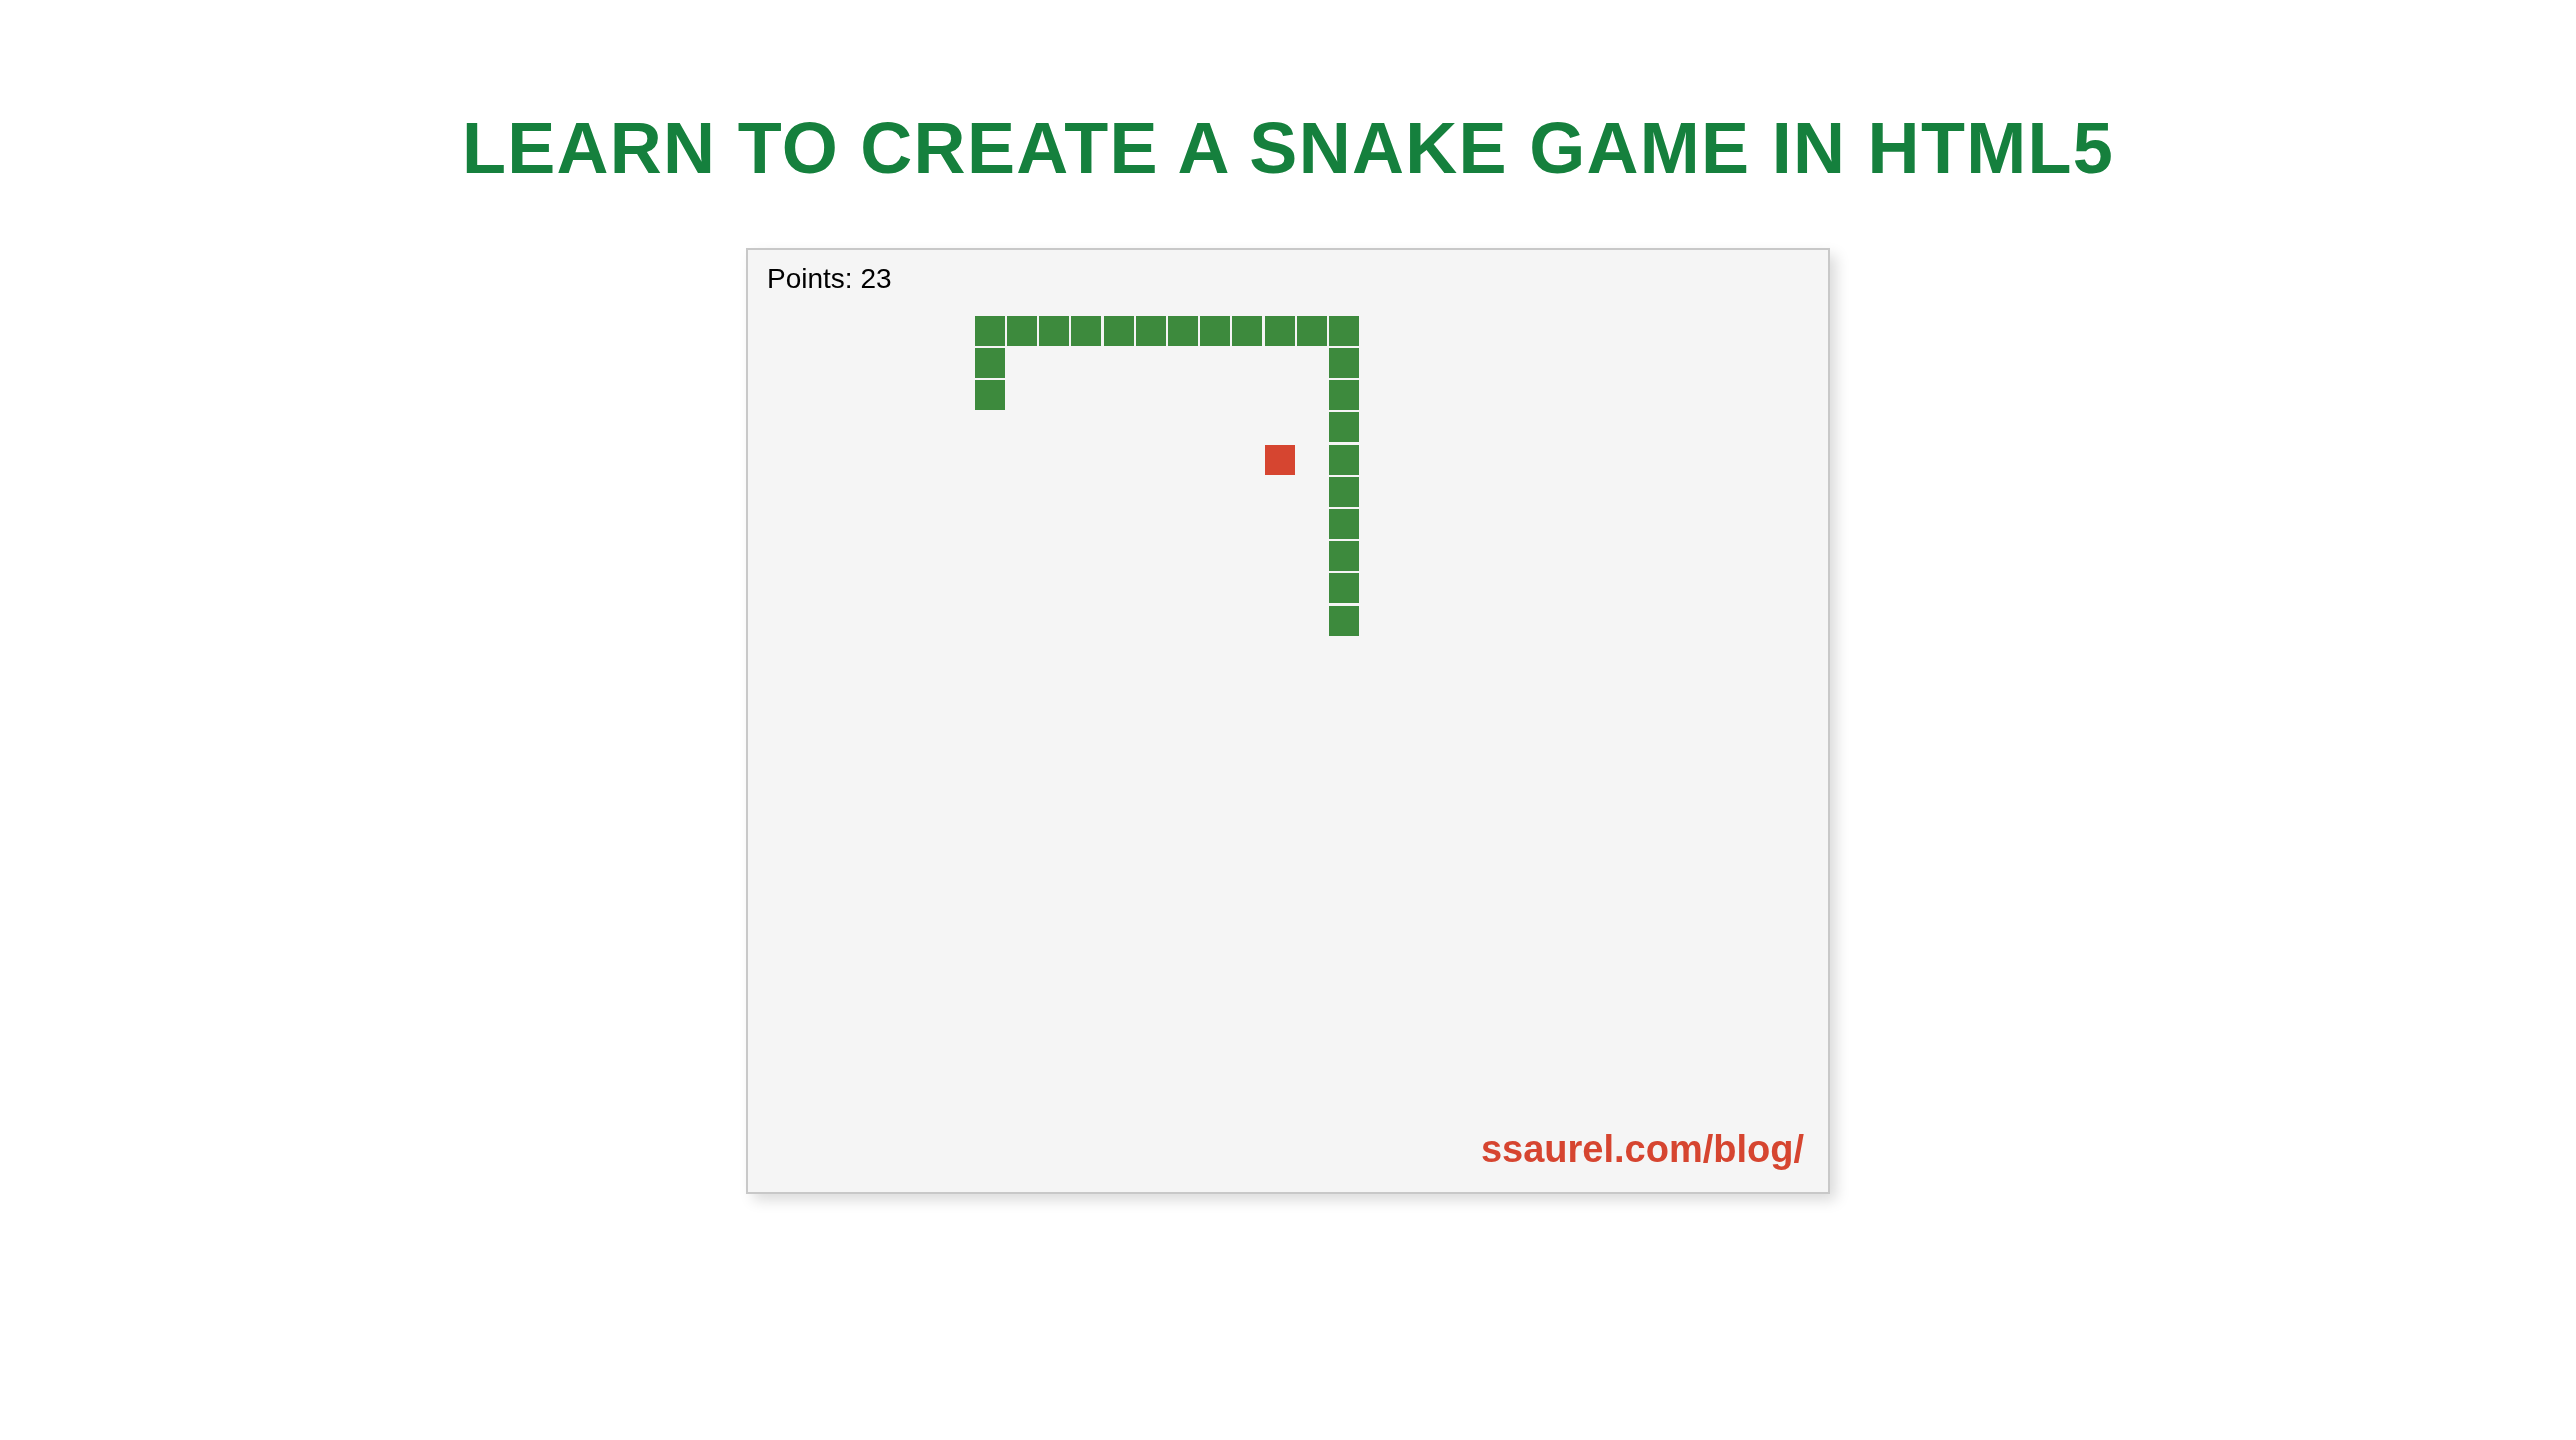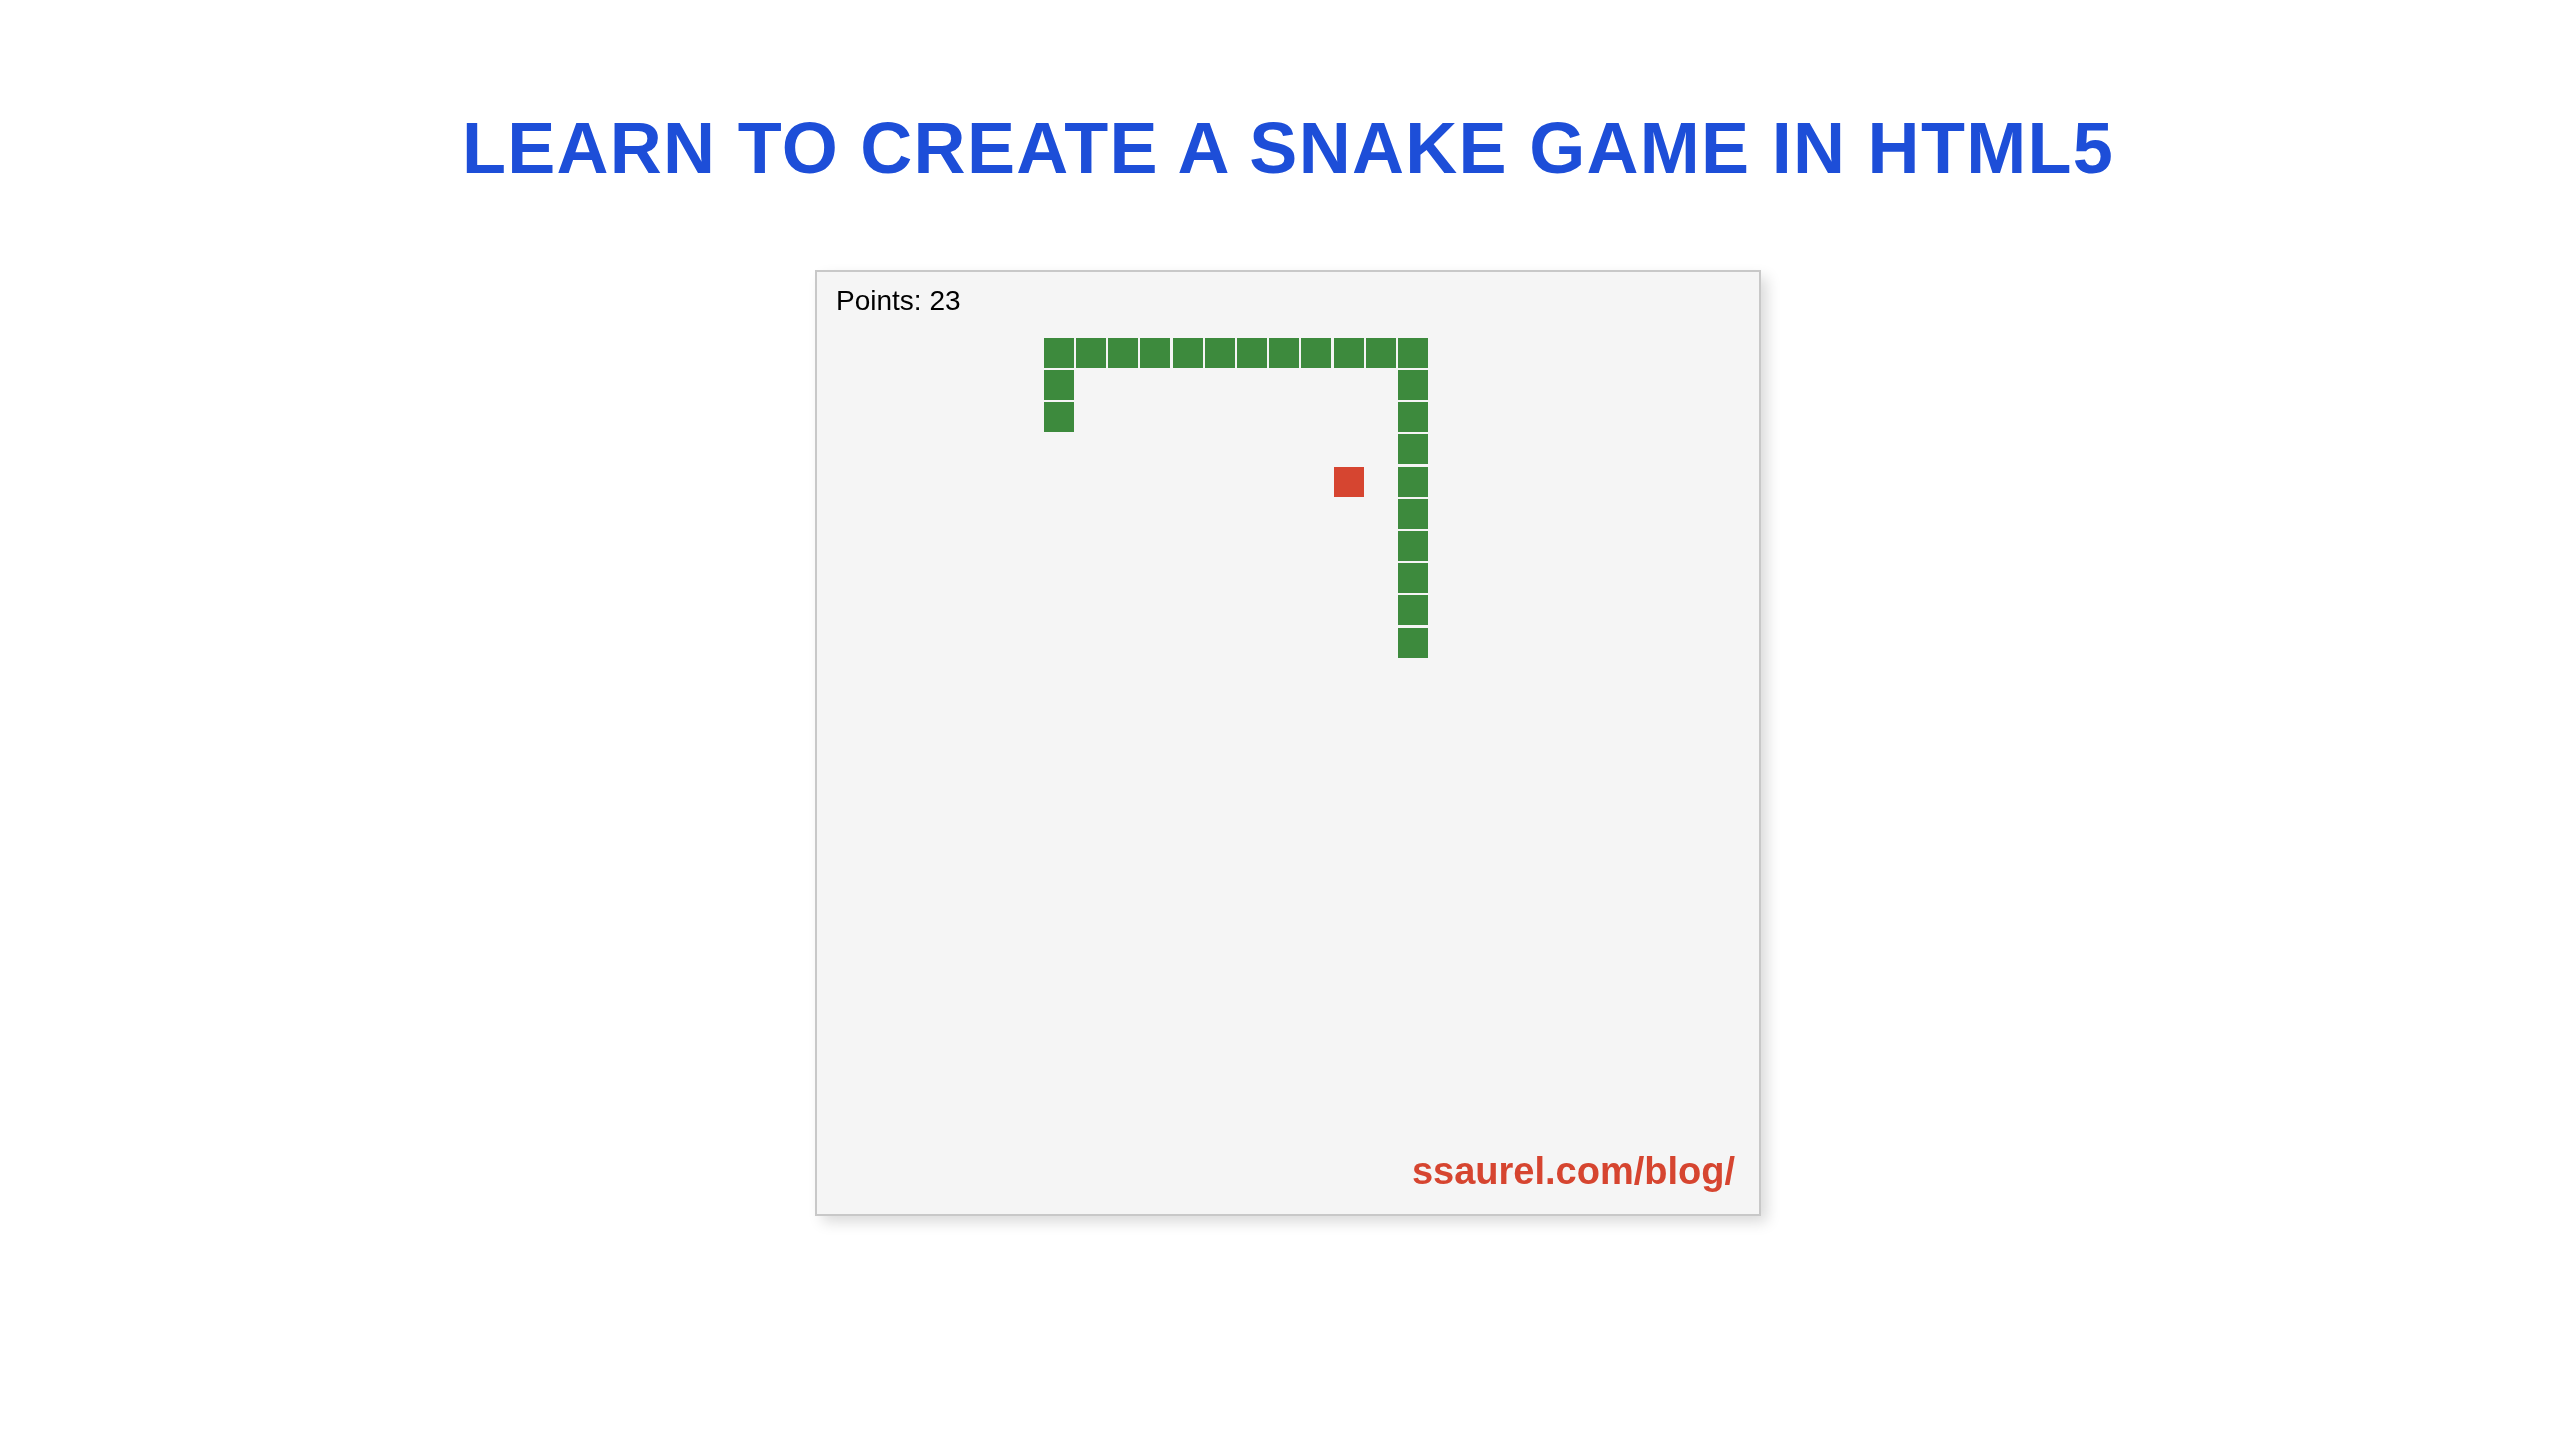--- a/index.html
+++ b/index.html
@@ -11,31 +11,31 @@
       width: 2576px;
       height: 1441px;
       background: #ffffff;
       font-family: Arial, Helvetica, sans-serif;
       display: flex;
       flex-direction: column;
       align-items: center;
       padding-top: 107px;
     }
     .title {
-      color: #1d4ed8;
+      color: #15803d;
       font-size: 72px;
       font-weight: bold;
       letter-spacing: 1.3px;
-      margin-bottom: 81px;
+      margin-bottom: 59px;
     }
     .game-wrapper {
       position: relative;
     }
     .game-canvas {
-      width: 946px;
+      width: 1084px;
       height: 946px;
       background: #f5f5f5;
       border: 2px solid #c8c8c8;
       position: relative;
       box-shadow: 6.7px 6.7px 13.4px rgba(0,0,0,0.15);
     }
     .points-label {
       position: absolute;
       top: 13.4px;
       left: 19px;

